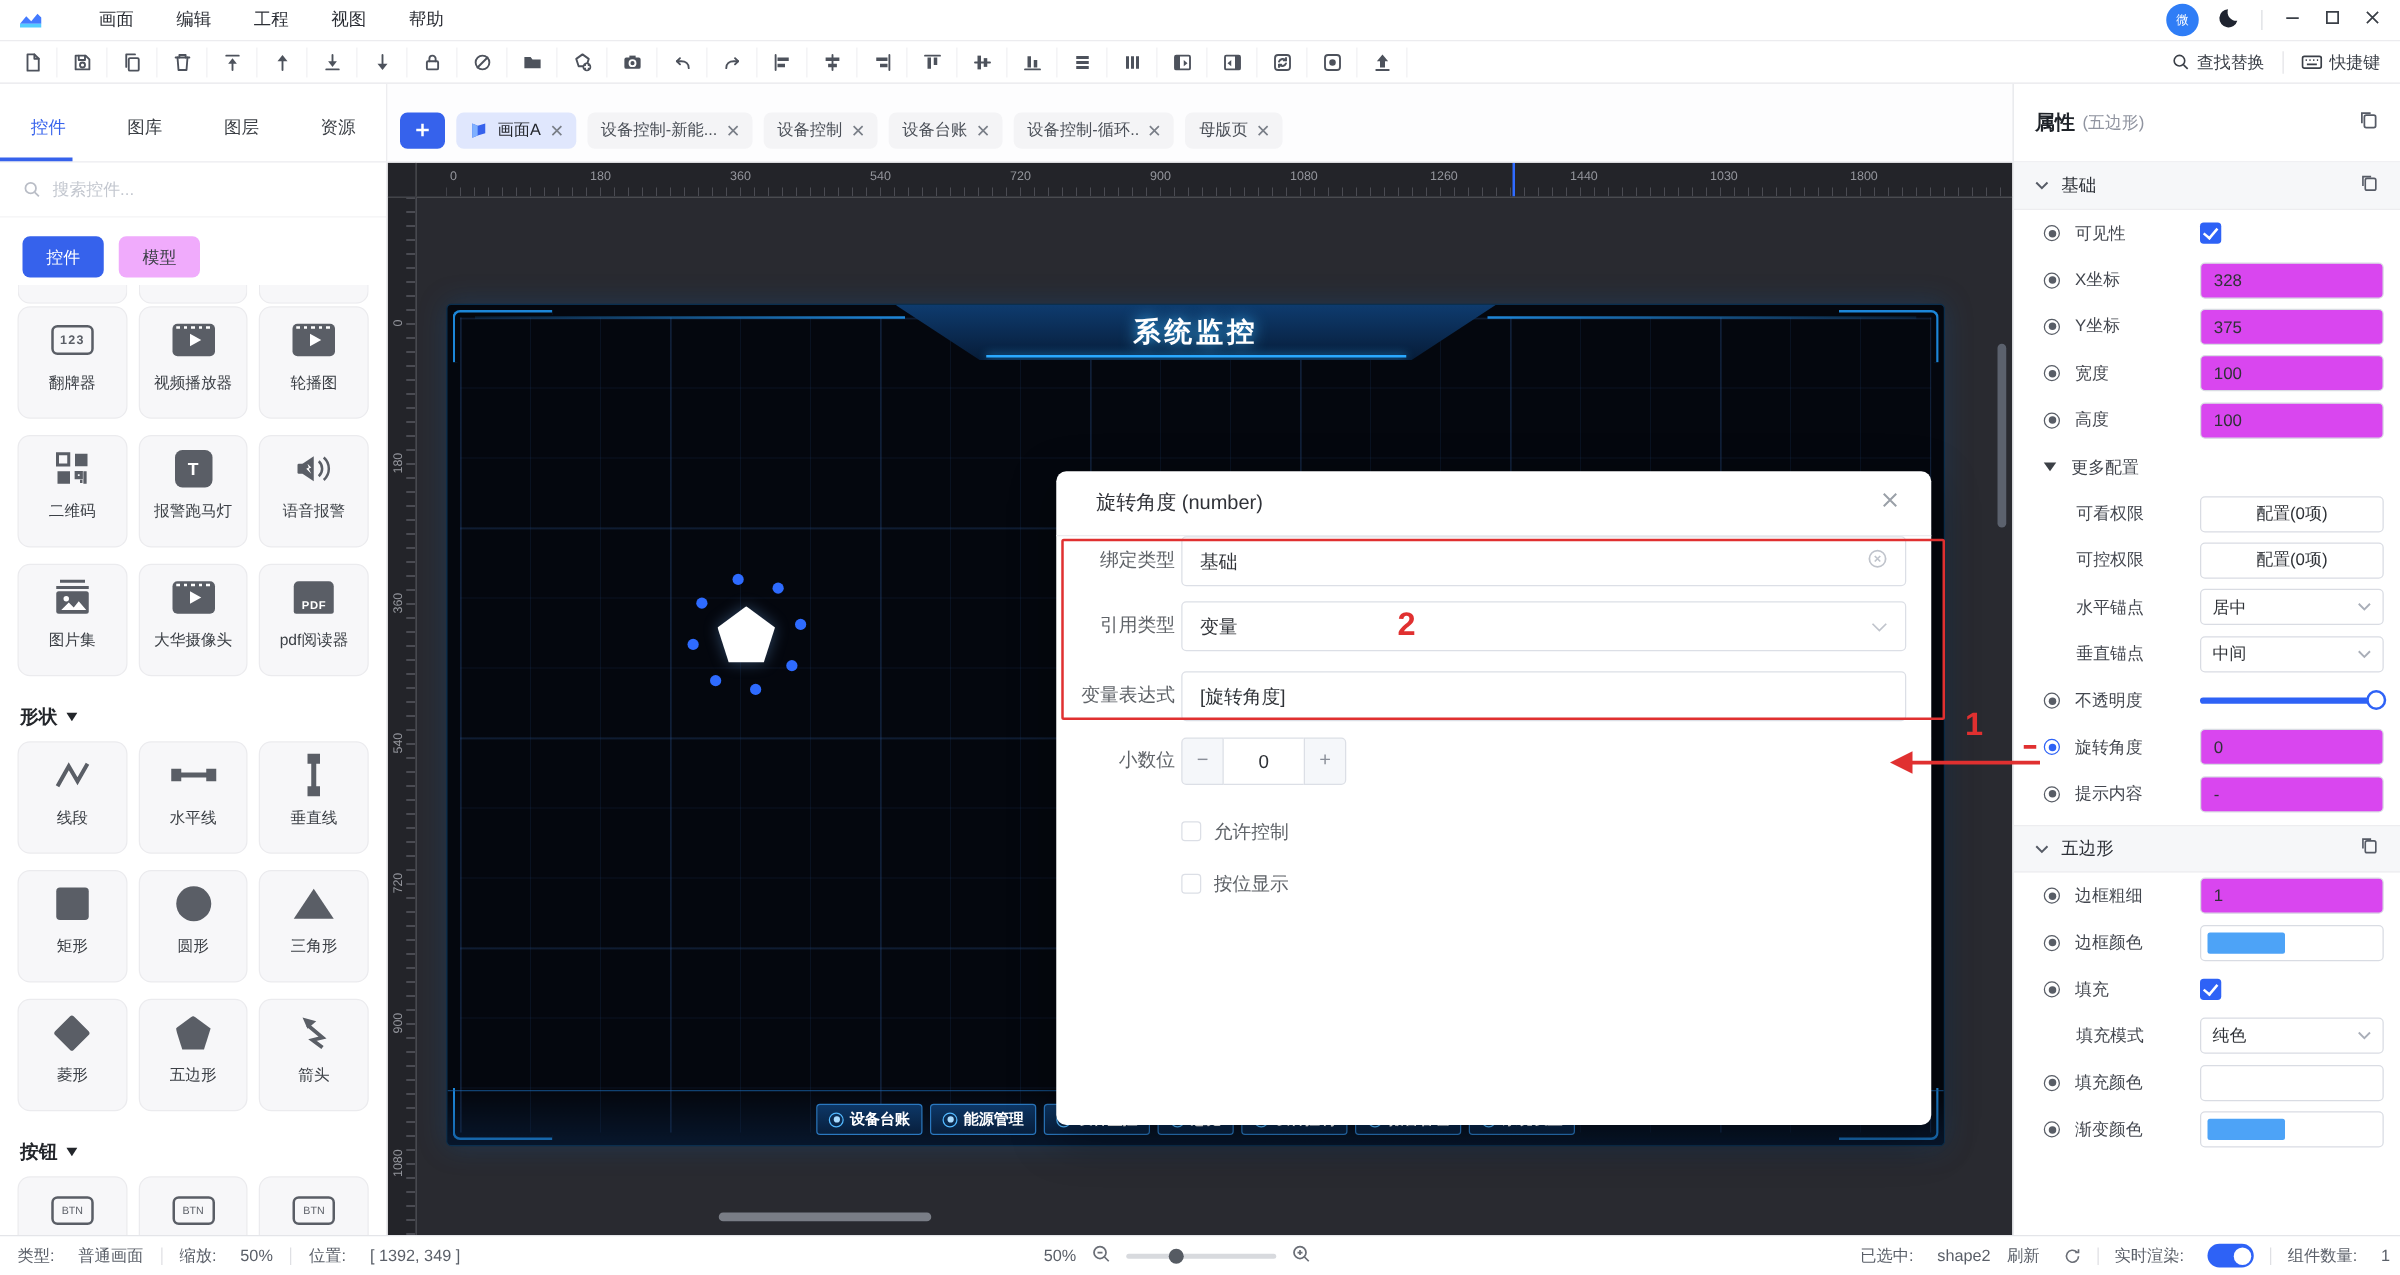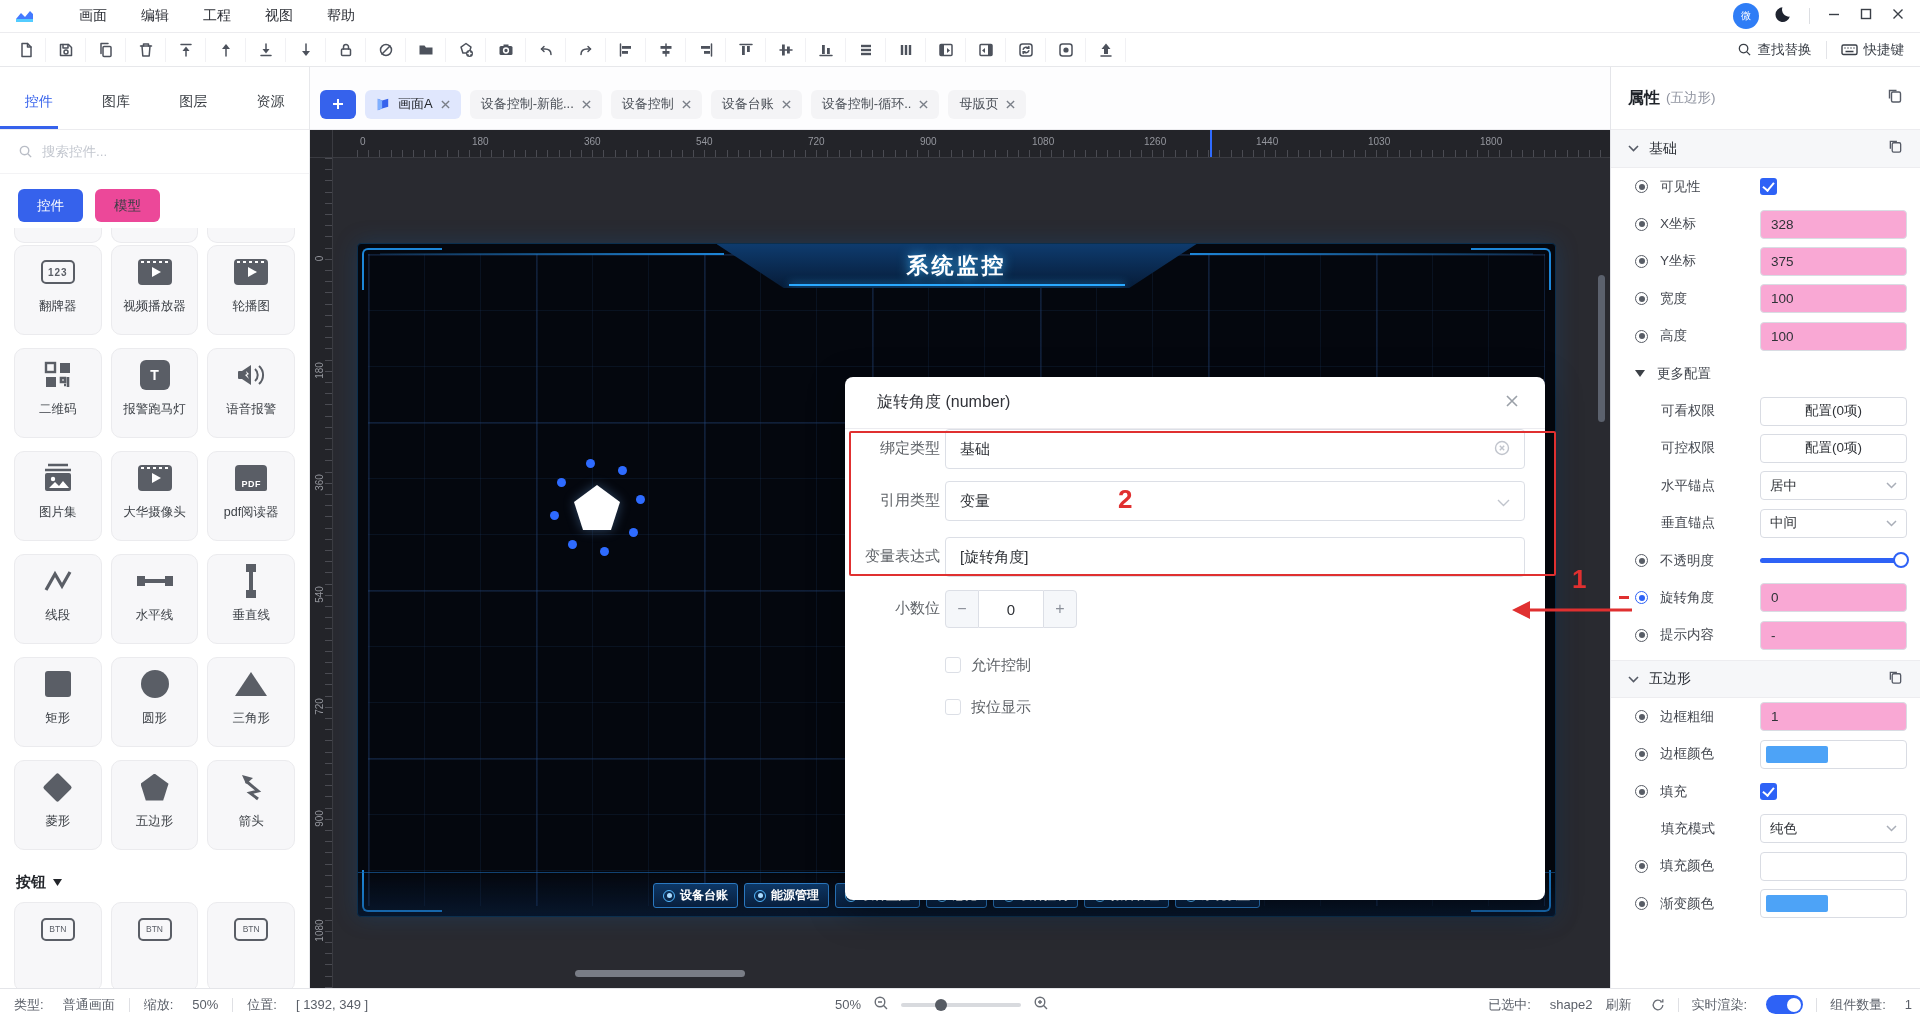--- a/index.html
+++ b/index.html
@@ -28,21 +28,21 @@
 .ltab{flex:1;text-align:center;font-size:14px;color:#3c4046;padding-top:8px;cursor:pointer}
 .ltab.active{color:#3662ec}
 .lunderline{position:absolute;left:0;bottom:0;width:58px;height:3px;background:#3662ec}
 .lsearch{height:44px;display:flex;align-items:center;padding:0 18px;gap:9px;border-bottom:1px solid #f3f3f5}
 .lsearch svg{stroke:#b9bdc6;fill:none;stroke-width:1.5}
 .lsearch input{border:none;outline:none;font-size:13.5px;color:#333;width:200px}
 .lsearch input::placeholder{color:#c3c7cf}
 .lmodes{display:flex;gap:12px;padding:15px 18px 0 18px}
 .modebtn{height:33px;padding:0 19px;border-radius:6px;font-size:13.5px;display:flex;align-items:center;cursor:pointer}
 .modebtn.primary{background:#3662ec;color:#fff}
-.modebtn.plain{background:#ec4899;color:#3a3e45}
+.modebtn.plain{background:#f0abfc;color:#3a3e45}
 .lgrid{padding:6px 14px 0 14px}
 .sliver-row{display:flex;gap:9px;margin-bottom:2px}
 .sliver{width:88px;height:15px;background:#f7f7f9;border:1px solid #ebebee;border-top:none;border-radius:0 0 10px 10px}
 .cardrow{display:flex;gap:9px;margin-bottom:13px}
 .card{width:88px;height:90px;background:#f7f7f9;border:1px solid #ebebee;border-radius:10px;display:flex;flex-direction:column;align-items:center;cursor:pointer}
 .cicon{height:52px;display:flex;align-items:center;justify-content:center;color:#5a5e66}
 .clabel{font-size:12.5px;color:#3c4046;white-space:nowrap}
 .sechead{display:flex;align-items:center;gap:7px;padding:10px 2px 10px 2px;font-size:15px;font-weight:bold;color:#23262b}
 .sechead svg{fill:#23262b}
 
@@ -140,21 +140,21 @@
 .sec-title{font-size:14px;color:#2c3037}
 .sec-ico{margin-left:auto}
 .prow{height:37.4px;position:relative;display:flex;align-items:center;padding-left:24px;gap:12px}
 .prop-dot{width:13px;height:13px;border:1.5px solid #585d66;border-radius:50%;position:relative;flex:none}
 .prop-dot::after{content:"";position:absolute;inset:2.5px;background:#585d66;border-radius:50%}
 .prop-dot.blue{border-color:#2e62f6}
 .prop-dot.blue::after{background:#2e62f6}
 .plabel{font-size:13.5px;color:#43474f;white-space:nowrap}
 .prow.indent{padding-left:50px}
 .pctl{position:absolute;right:13px;width:147px;height:29px;display:flex;align-items:center}
-.pinput{width:147px;height:29px;border:1px solid #d9dce3;border-radius:4px;display:flex;align-items:center;padding:0 10px;font-size:13.5px;color:#2f3237;background:#f9a8d4}
+.pinput{width:147px;height:29px;border:1px solid #d9dce3;border-radius:4px;display:flex;align-items:center;padding:0 10px;font-size:13.5px;color:#2f3237;background:#d946ef}
 .pbtn{width:147px;height:29px;border:1px solid #d9dce3;border-radius:4px;display:flex;align-items:center;justify-content:center;font-size:13.5px;color:#2f3237;cursor:pointer;background:#fff}
 .pselect{width:147px;height:29px;border:1px solid #d9dce3;border-radius:4px;display:flex;align-items:center;padding:0 9px;font-size:13.5px;color:#2f3237;cursor:pointer;background:#fff}
 .pselect svg{margin-left:auto;stroke:#a9aeb8;fill:none;stroke-width:1.5}
 .pcheck{width:17px;height:17px;border-radius:3px}
 .pcheck.on{background:#2e62f6;position:relative}
 .pcheck.on::after{content:"";position:absolute;left:4.5px;top:2px;width:5px;height:9px;border:solid #fff;border-width:0 2px 2px 0;transform:rotate(40deg)}
 .pcheck.off{border:1px solid #d6d9e0;background:#fff}
 .swatch-box{width:147px;height:29px;border:1px solid #d9dce3;border-radius:4px;display:flex;align-items:center;padding:0 5px;background:#fff}
 .swatch{width:62px;height:17px;border-radius:2px}
 .slider{width:147px;height:5px;background:#2e62f6;border-radius:3px;position:relative}
@@ -507,20 +507,26 @@
             </span>
             <span class="clabel">大华摄像头</span>
           </div>
         <div class="card">
             <span class="cicon">
               <span class="i-pdf">PDF</span>
             </span>
             <span class="clabel">pdf阅读器</span>
           </div>
       </div>
+      <div class="sechead">
+          <span>形状</span>
+          <svg width="9" height="7" viewBox="0 0 9 7">
+            <path d="M0 0h9L4.5 7z"></path>
+          </svg>
+        </div>
       <div class="cardrow">
         <div class="card">
             <span class="cicon">
               <svg width="30" height="26" viewBox="0 0 30 26">
                 <path stroke="#5a5e66" stroke-width="3.2" fill="none" d="M3 22L12 6l7 12 8-14"></path>
               </svg>
             </span>
             <span class="clabel">线段</span>
           </div>
         <div class="card">

